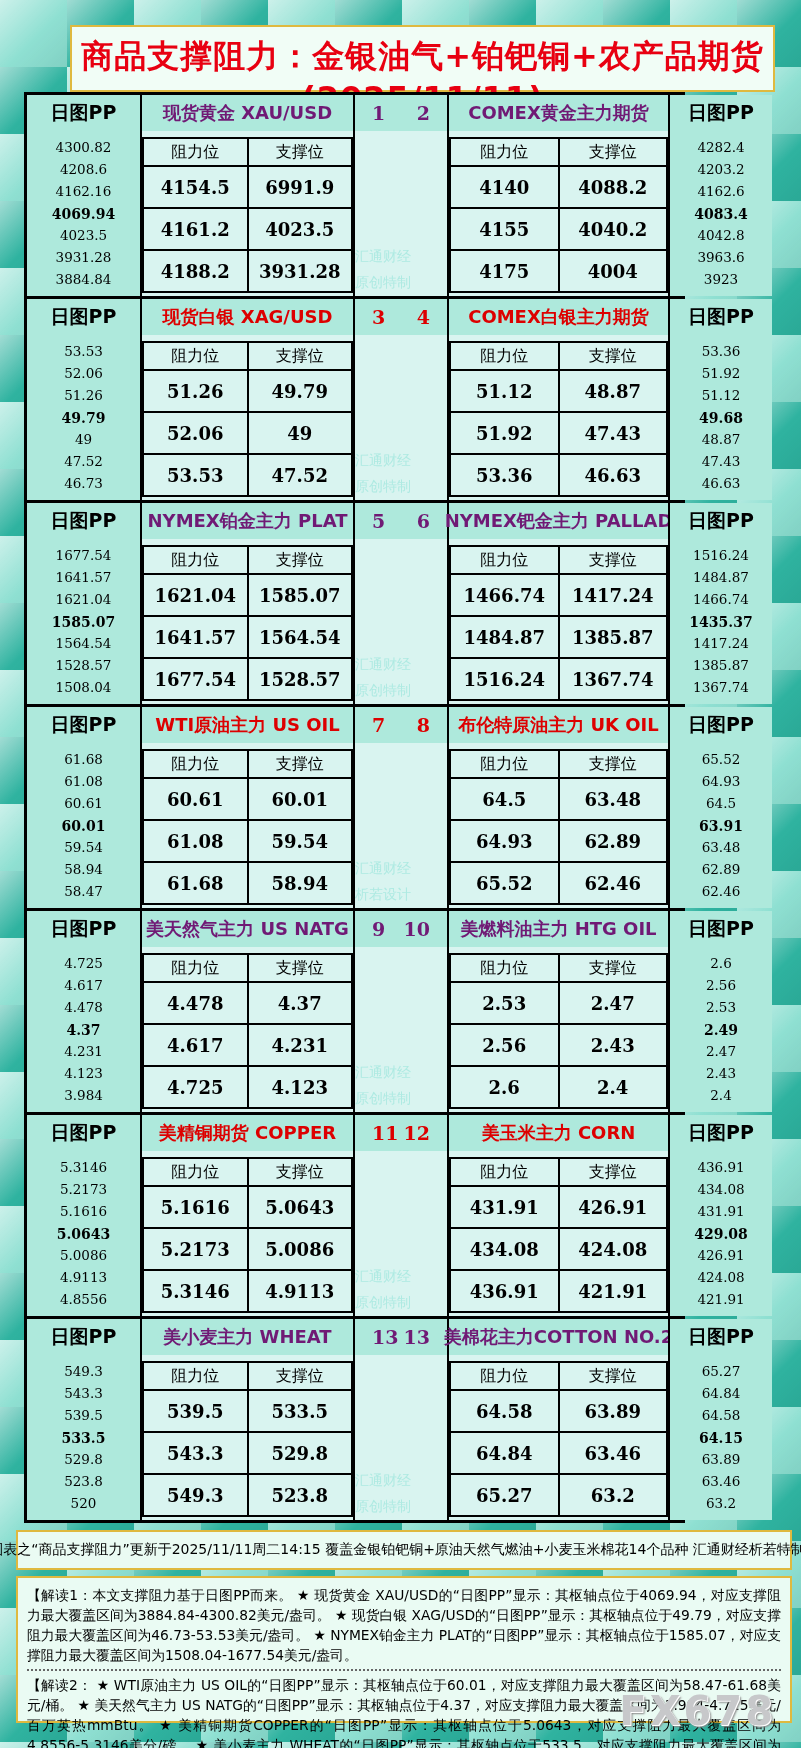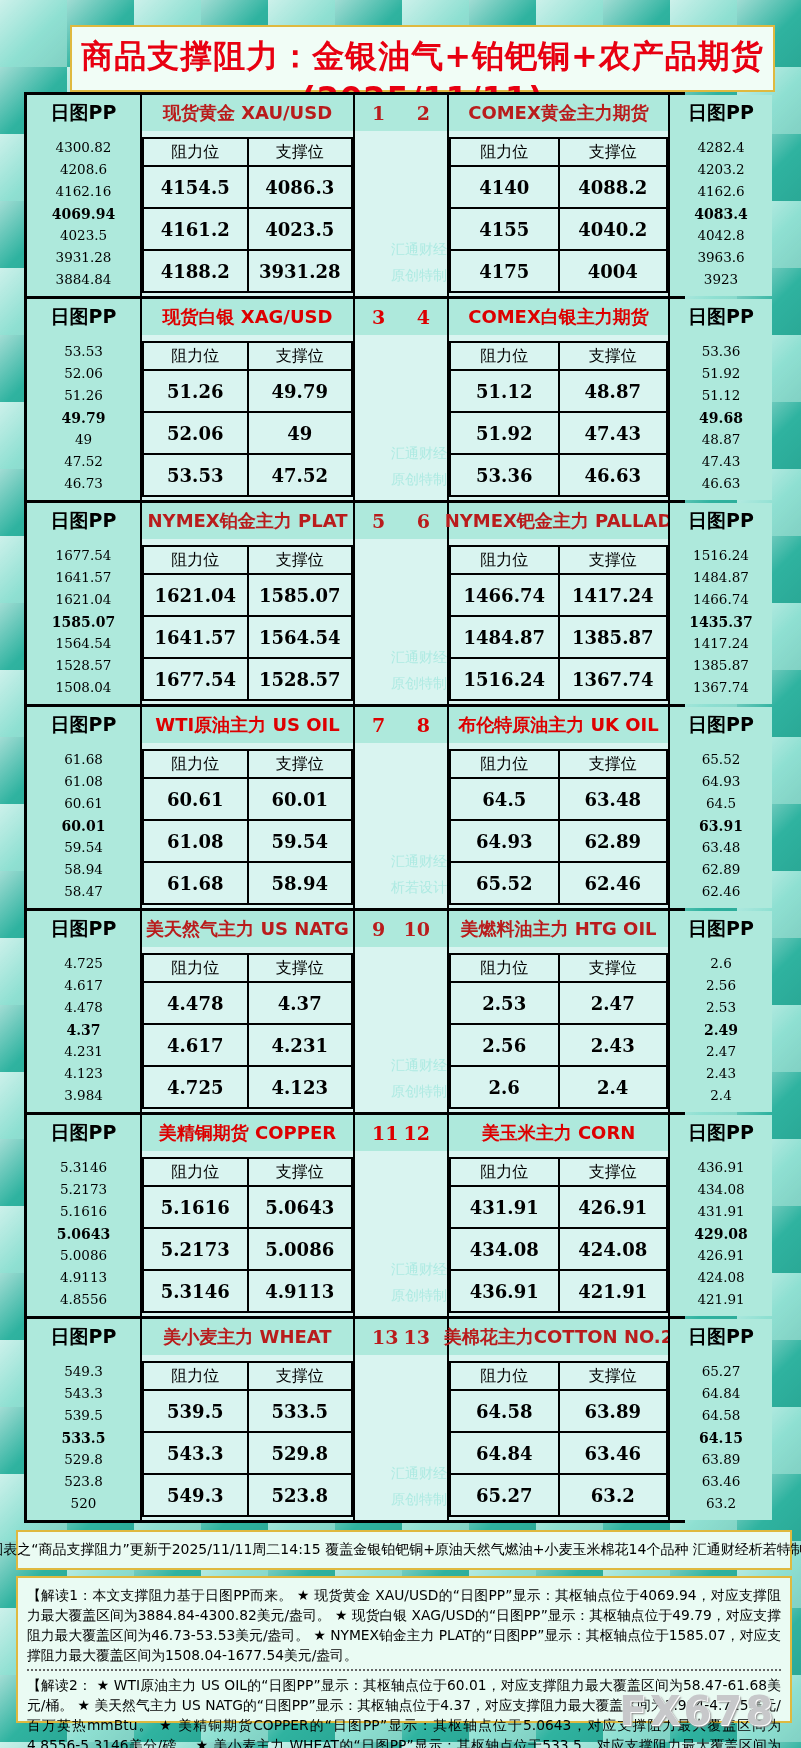--- a/index.html
+++ b/index.html
@@ -31,29 +31,29 @@
   .col{position:relative;min-width:0;display:flex;flex-direction:column;}
   .col + .col{border-left:2px solid #000;}
   .ppcol{background:#aee9dc;}
   .panel,.center{background:#d9f4f0;}
   .band{flex:0 0 36px;height:36px;display:flex;align-items:center;justify-content:center;background:#aee9dc;}
   .pplabel{font-weight:bold;font-size:19px;color:#000;}
   .ppvals{flex:1;display:flex;flex-direction:column;justify-content:space-evenly;align-items:center;padding:1px 0;}
   .ppv{font-family:"DejaVu Serif","Liberation Serif",serif;font-size:13.5px;color:#000;line-height:1;}
   .ppv.pivot{font-weight:bold;font-size:14px;}
   .title{font-weight:bold;font-size:18px;white-space:nowrap;}
-  .accent-magenta .title,.accent-magenta .pairnums{color:#b91c1c;}
+  .accent-magenta .title,.accent-magenta .pairnums{color:#701a75;}
   .accent-red .title,.accent-red .pairnums{color:#dd0000;}
   table.sr{width:100%;border-collapse:collapse;table-layout:fixed;margin-top:6px;}
   .sr th{height:26px;font-weight:normal;font-size:16px;color:#000;border:2px solid #000;padding:0;text-align:center;}
   .sr td{height:40px;border:2px solid #000;padding:0;text-align:center;
         font-family:"DejaVu Serif","Liberation Serif",serif;font-weight:bold;font-size:18px;color:#000;}
   .pairnums{justify-content:space-between;padding:0 17px;font-family:"DejaVu Serif","Liberation Serif",serif;
         font-weight:bold;font-size:19px;}
-  .centerbody{flex:1;display:flex;align-items:flex-end;justify-content:flex-end;padding-bottom:6px;font-family:Liberation Mono, monospace;}
+  .centerbody{flex:1;display:flex;align-items:flex-end;justify-content:flex-start;}
   .wmark{color:#aeeae2;font-size:14px;text-align:center;line-height:1.85;}
   
   .footer-box{
     position:absolute;left:16px;top:1530px;width:776px;height:40px;box-sizing:border-box;
     background:#eafbf3;border:2px solid #dfb93f;display:flex;align-items:center;justify-content:center;
     font-size:14px;color:#000;white-space:nowrap;
   }
   .notes-box{
     position:absolute;left:16px;top:1576px;width:776px;height:147px;box-sizing:border-box;
     background:#eafbf3;border:2px solid #dfb93f;padding:7px 9px;font-size:13.8px;line-height:20px;color:#000;
@@ -94,21 +94,21 @@
     <div class="col panel">
       <div class="band title">现货黄金 XAU/USD</div>
       <table class="sr">
         <tbody>
               <tr>
           <th>阻力位</th>
           <th>支撑位</th>
         </tr>
         <tr>
           <td>4154.5</td>
-          <td>4086.3</td>
+          <td>6991.9</td>
         </tr>
         <tr>
           <td>4161.2</td>
           <td>4023.5</td>
         </tr>
         <tr>
           <td>4188.2</td>
           <td>3931.28</td>
         </tr>
       </tbody>

